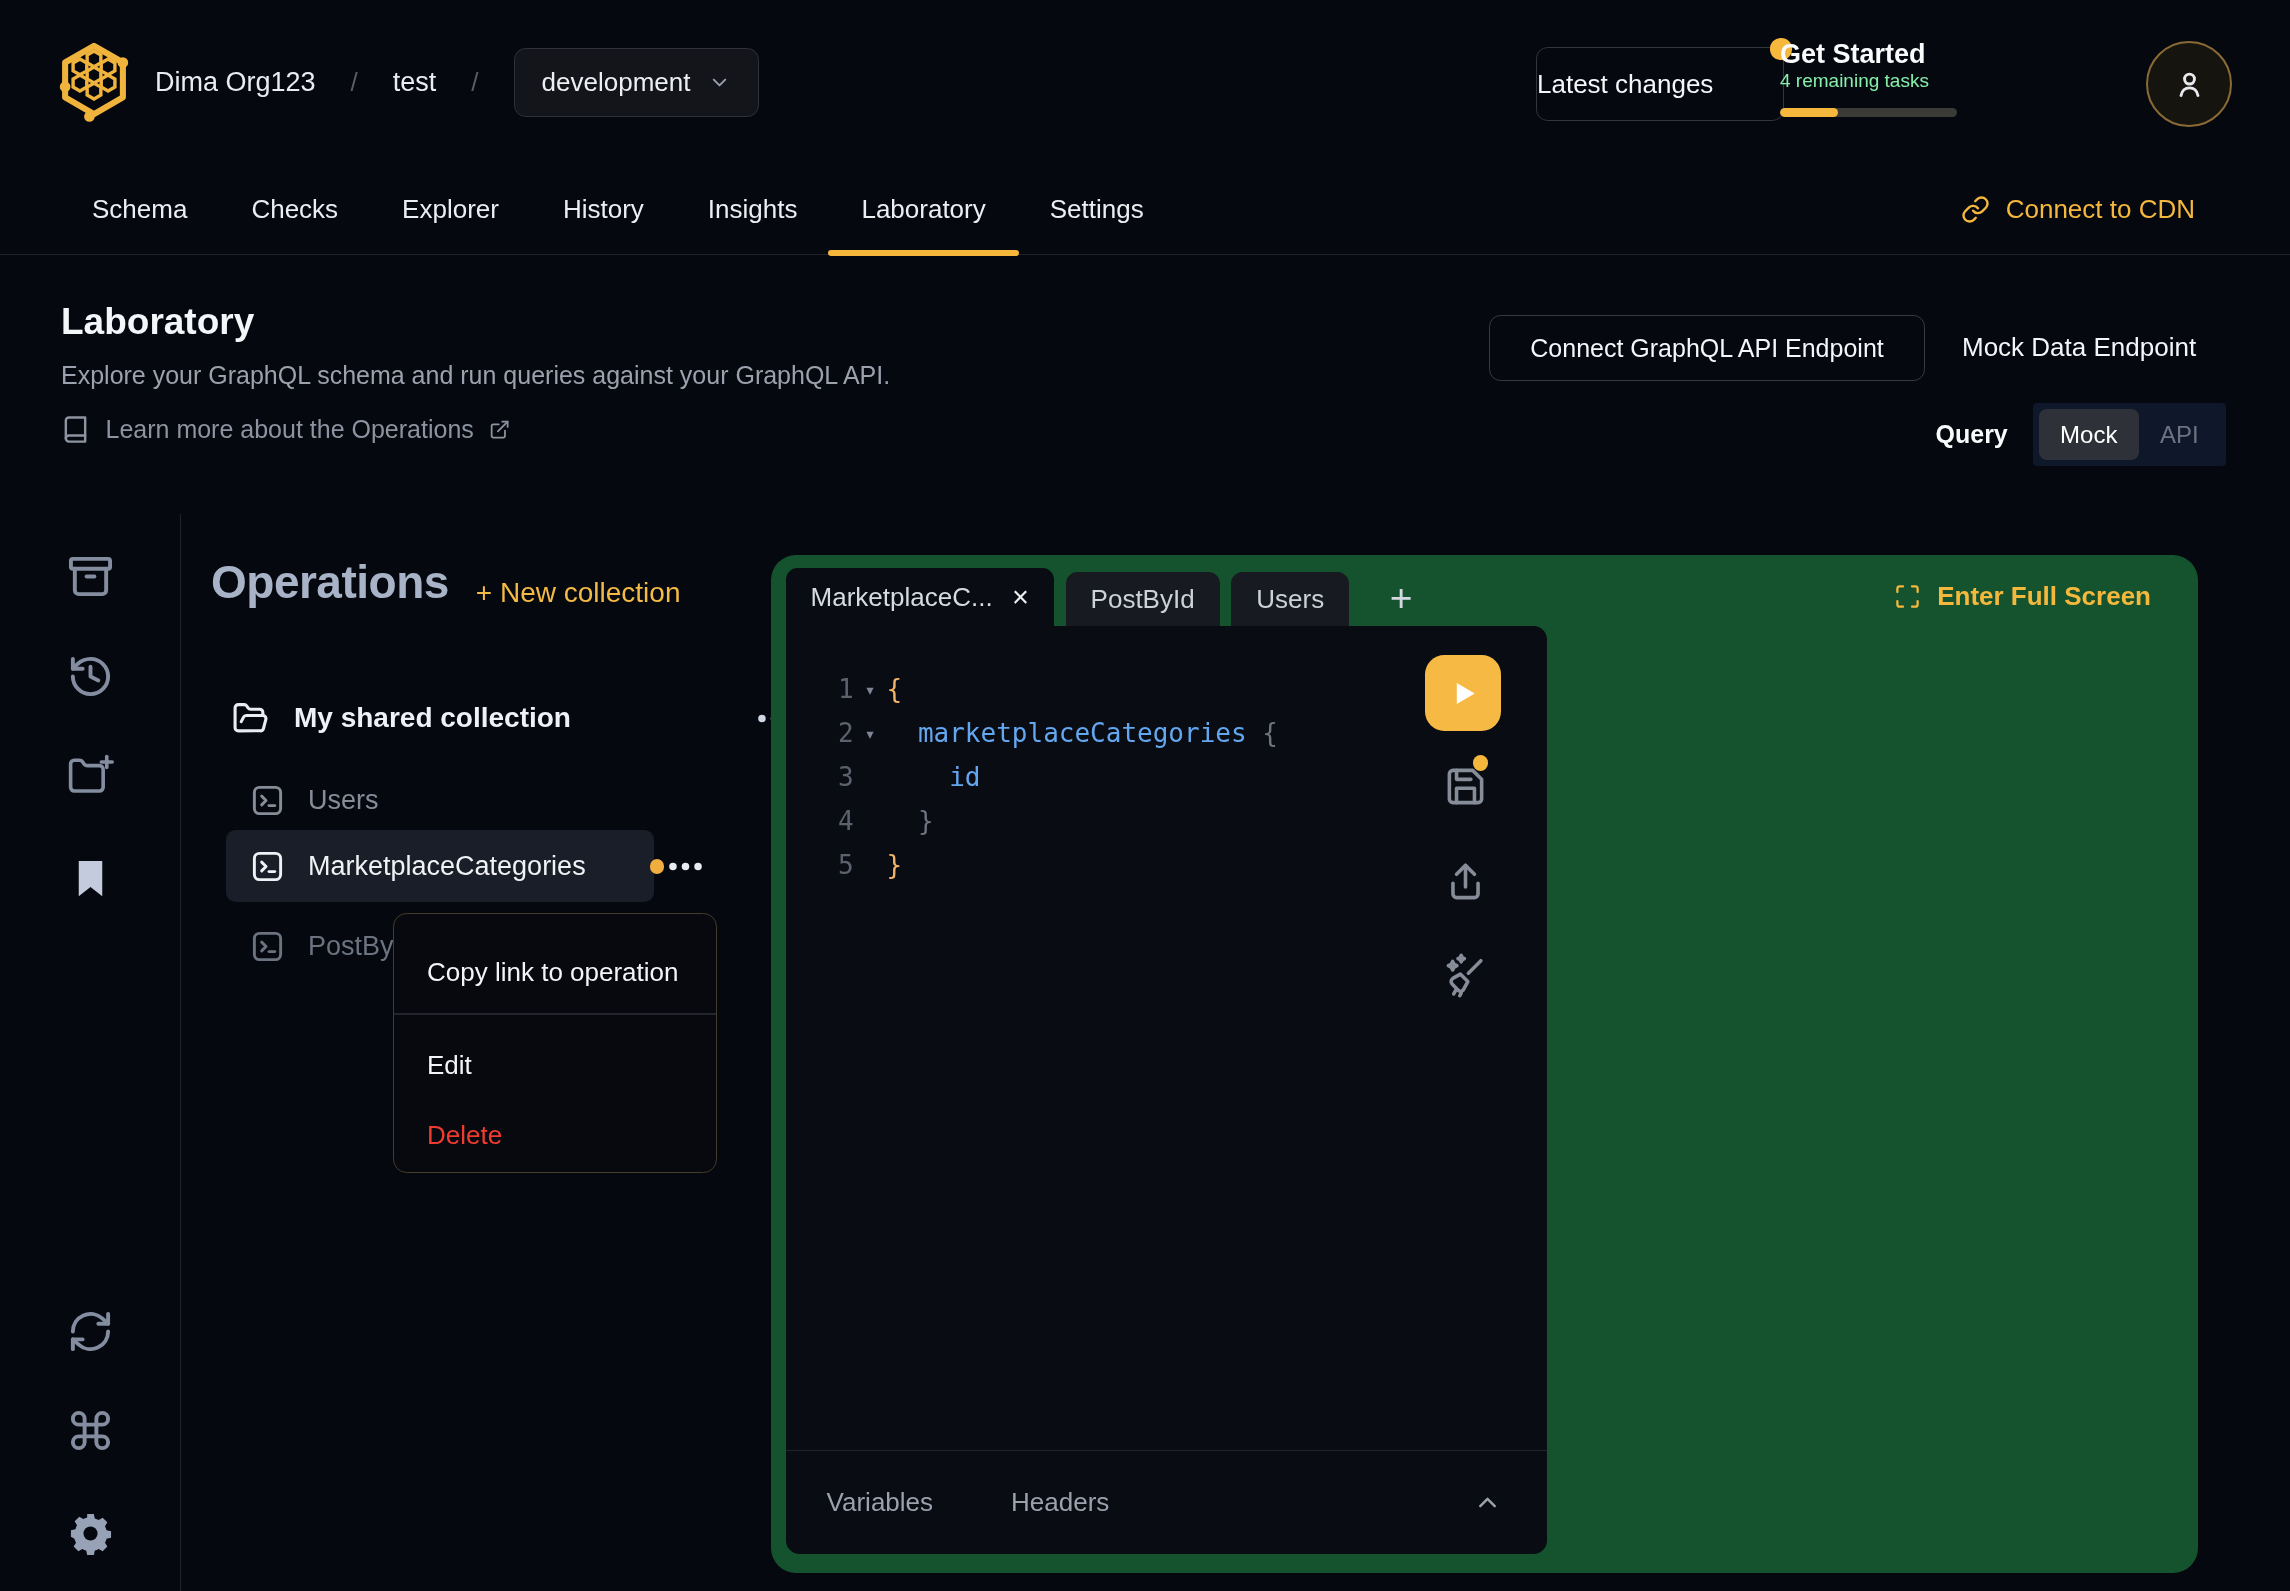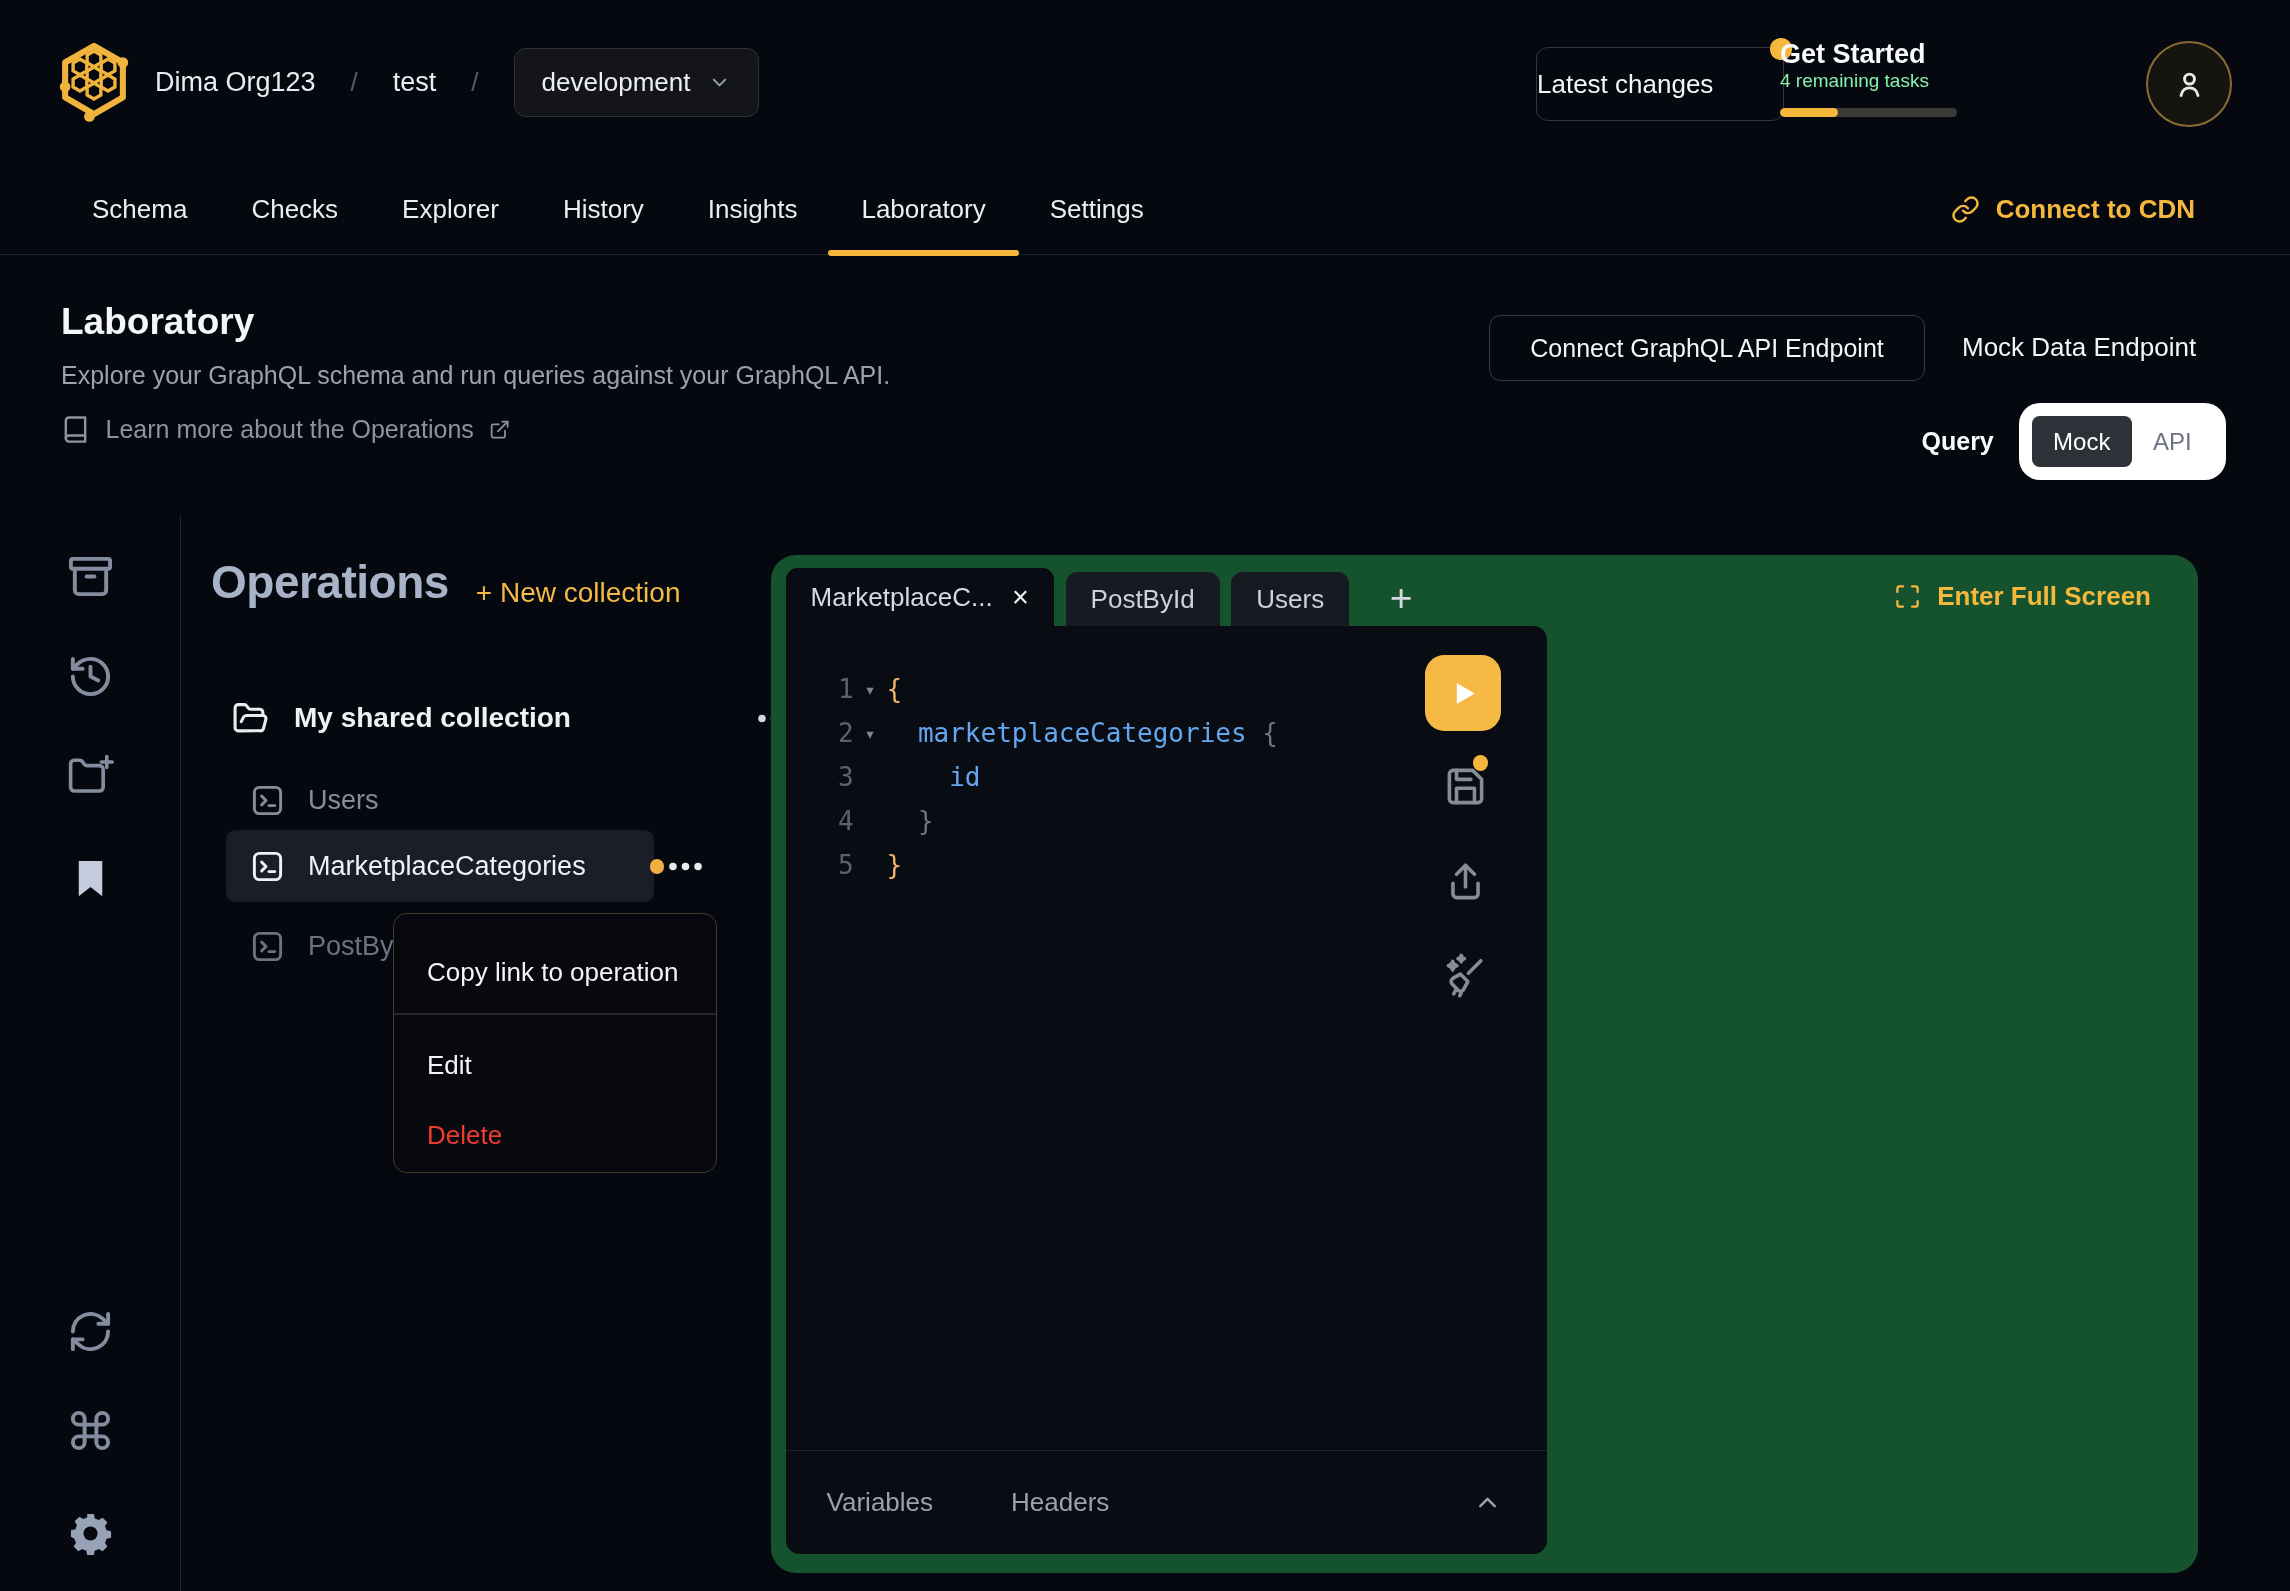--- a/index.html
+++ b/index.html
@@ -34,32 +34,32 @@
 
   .avatar{position:absolute;left:2146px;top:41px;width:82px;height:82px;border-radius:50%;
     border:2.9px solid #8a6b35;background:#16140f;display:flex;align-items:center;justify-content:center;cursor:pointer;color:#e8eaee}
 
   
   .nav{position:absolute;left:0;top:165px;width:100%;height:89px;border-bottom:1.9px solid #1f222a}
   .nav-tabs{position:absolute;left:92px;top:0;height:89px;display:flex;gap:64px}
   .nav-tab{position:relative;display:flex;align-items:center;font-size:26px;color:#eceef2;cursor:pointer}
   .nav-tab.active::after{content:"";position:absolute;left:-33px;right:-33px;bottom:-1.9px;height:5.8px;background:#f5b83d;border-radius:3.9px}
   .cdn-link{position:absolute;right:95px;top:0;height:89px;display:flex;align-items:center;gap:15.5px;
-    color:#f5b83d;font-size:26px;font-weight:700;cursor:pointer}
+    color:#f5b83d;font-size:26px;font-weight:400;cursor:pointer}
 
   
   .page-title{position:absolute;left:61px;top:301px;font-size:37px;font-weight:700;color:#f4f6f9}
   .page-desc{position:absolute;left:61px;top:361px;font-size:25px;color:#9ba1ad}
   .learn{position:absolute;left:61px;top:415px;display:flex;align-items:center;gap:15.5px;color:#8d93a0;font-size:25px;cursor:pointer}
   .endpoint-btn{position:absolute;left:1489px;top:315px;width:434px;height:64px;border:1.9px solid #383b42;border-radius:11.6px;
     display:flex;align-items:center;justify-content:center;font-size:25px;font-weight:500;color:#f4f6f9;cursor:pointer}
   .mock-endpoint{position:absolute;left:1962px;top:315px;height:64px;display:flex;align-items:center;font-size:26px;font-weight:500;color:#f4f6f9;cursor:pointer}
   .query-row{position:absolute;right:64px;top:403px;display:flex;align-items:center;gap:25px}
   .query-label{font-size:25px;font-weight:700;color:#fafbfc}
-  .seg{display:flex;background:#ffffff;border-radius:21px;padding:13px}
+  .seg{display:flex;background:#0f172a;border-radius:4px;padding:6px}
   .seg-btn{font-size:24px;padding:11.6px 21.3px;border-radius:7.8px;color:#6d7380;cursor:pointer}
   .seg-btn.on{background:#2e3137;color:#ffffff}
 
   
   .rail{position:absolute;left:0;top:514px;width:180px;height:1077px;border-right:1.9px solid #20232a}
   .rail-ico{position:absolute;left:67px;width:47px;height:47px;color:#848da0;cursor:pointer}
 
   
   .ops{position:absolute;left:180px;top:514px;width:596px;height:1077px}
   .ops-head{position:absolute;left:31px;top:41px;display:flex;align-items:flex-end;gap:27px}

